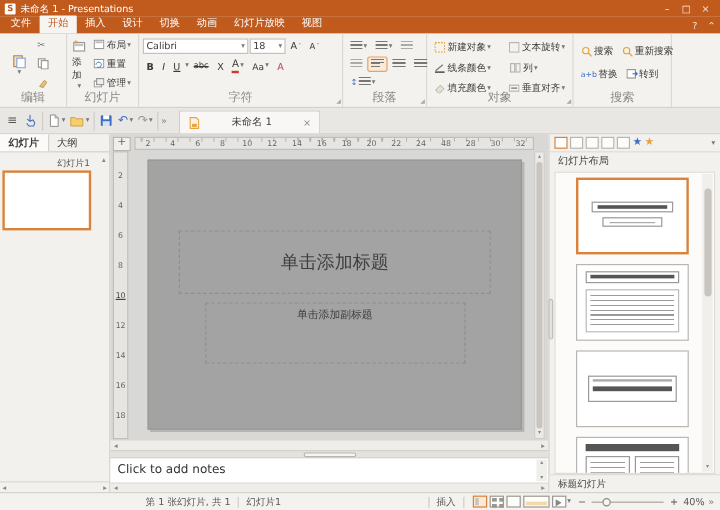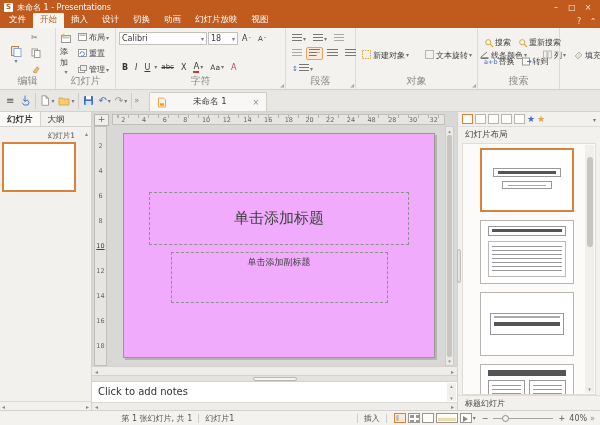--- a/index.html
+++ b/index.html
@@ -72,21 +72,21 @@
   .rulerrow{height:14px;display:flex;align-items:center;background:#d8d8d6;gap:3px;padding:1px 2px 0}
   .originbtn{width:15px;height:12px;background:#f1efec;border:1px solid #b9b6b1;display:flex;align-items:center;justify-content:center;color:#666;font-size:9px;line-height:1}
   .hruler{flex:1;height:11px;background:#e7e5e1;border:1px solid #c2bfba;display:flex;margin-right:10px;
           background-image:repeating-linear-gradient(90deg,#b5b2ad 0 1px,transparent 1px 10px);background-position:5px 0;background-size:100% 3px;background-repeat:repeat-x}
   .hruler span{flex:1;text-align:center;font-size:6.5px;color:#666;line-height:11px}
   .canvaswrap{flex:1;display:flex;min-height:0;position:relative}
   .vruler{width:13px;margin-left:2px;background:#e7e5e1;border:1px solid #c2bfba;display:flex;flex-direction:column;padding:6px 0}
   .vruler span{flex:1;text-align:center;font-size:6.5px;color:#666;display:flex;align-items:center;justify-content:center}
   .vruler span.hl{text-decoration:underline;color:#444}
   .slidearea{flex:1;position:relative}
-  .slide{position:absolute;left:16px;top:7px;right:22px;bottom:8px;background:#f0abfc;border:1px solid #9b9894;box-shadow:2px 2px 0 #b7b5b1}
+  .slide{position:absolute;left:16px;top:7px;right:22px;bottom:8px;background:#a3a3a3;border:1px solid #9b9894;box-shadow:2px 2px 0 #b7b5b1}
   .ph{position:absolute;border:1px dashed #8f8f8f}
   .ph-title{left:8%;top:26%;width:84%;height:24%;display:flex;align-items:center;justify-content:center;font-size:15px;color:#404040}
   .ph-sub{left:15%;top:53%;width:70%;height:23%;display:flex;align-items:flex-start;justify-content:center;padding-top:3px;font-size:9px;color:#404040}
   .vscroll{position:absolute;right:3px;top:0;bottom:0;width:9px;background:#eceae7;border:1px solid #d0cdc8;display:flex;flex-direction:column;align-items:center;justify-content:space-between;font-size:5px;color:#888;padding:1px 0}
   .vthumb{flex:1;width:5px;background:#c8c5c0;margin:1px 0;border-radius:2px}
   .hscrollrow{height:9px;background:#efede9;border-top:1px solid #d5d2cd;display:flex;justify-content:space-between;align-items:center;padding:0 3px;color:#888;font-size:6px}
   .splitrow{height:7px;background:#e4e2de;display:flex;align-items:center;justify-content:center;border-top:1px solid #d5d2cd;border-bottom:1px solid #d5d2cd}
   .splitpill{width:44px;height:4px;background:#f6f5f2;border:1px solid #b9b6b1;border-radius:2px}
   .notes{height:20px;background:#fff;position:relative;padding:4px 14px 0 6px;font-size:10px;color:#333}
   .notes-vscroll{position:absolute;right:1px;top:1px;bottom:1px;width:9px;display:flex;flex-direction:column;justify-content:space-between;align-items:center;font-size:5px;color:#888;background:#f1efec}
@@ -230,21 +230,21 @@
                 <rect x="2.5" y="0.5" width="6" height="5" fill="#eee" stroke="#999"></rect>
               </svg>
             </span>
           <span>管理</span>
             <span class="dd">▾</span>
         </span>
       </div>
       <span class="glabel">幻灯片</span>
     </div>
 
-    <div class="rgroup" style="width:170px;flex-direction:column;gap:15px;padding-top:4px">
+    <div class="rgroup" style="width:170px;flex-direction:column;gap:3px;padding-top:4px">
       <div class="row">
         <span class="combo" style="width:88px">
           <span style="flex:1">Calibri</span>
             <span class="dd">▾</span>
         </span>
         <span class="combo" style="width:30px">
           <span style="flex:1">18</span>
             <span class="dd">▾</span>
         </span>
         <span class="btn-s">
@@ -311,21 +311,21 @@
         <span class="btn-s">
             <span style="font-size:7px;color:#3f6fc4">↕</span>
             <span class="mini-lines" style="background:repeating-linear-gradient(#777 0 1px,transparent 1px 3px)"></span>
             <span class="dd">▾</span>
           </span>
       </div>
       <span class="glabel">段落</span>
       <span class="launcher">◢</span>
     </div>
 
-    <div class="rgroup" style="width:122px;gap:2px;padding-top:4px">
+    <div class="rgroup" style="width:122px;flex-direction:column;gap:2px;padding-top:4px">
       <div class="row">
         <span class="btn-s" style="width:62px">
           <span class="icon10">
               <svg width="9" height="9" viewBox="0 0 9 9">
                 <rect x="0.5" y="0.5" width="8" height="8" fill="none" stroke="#e8a33d" stroke-dasharray="1.5 1"></rect>
               </svg>
             </span>
           <span>新建对象</span>
             <span class="dd">▾</span>
         </span>

